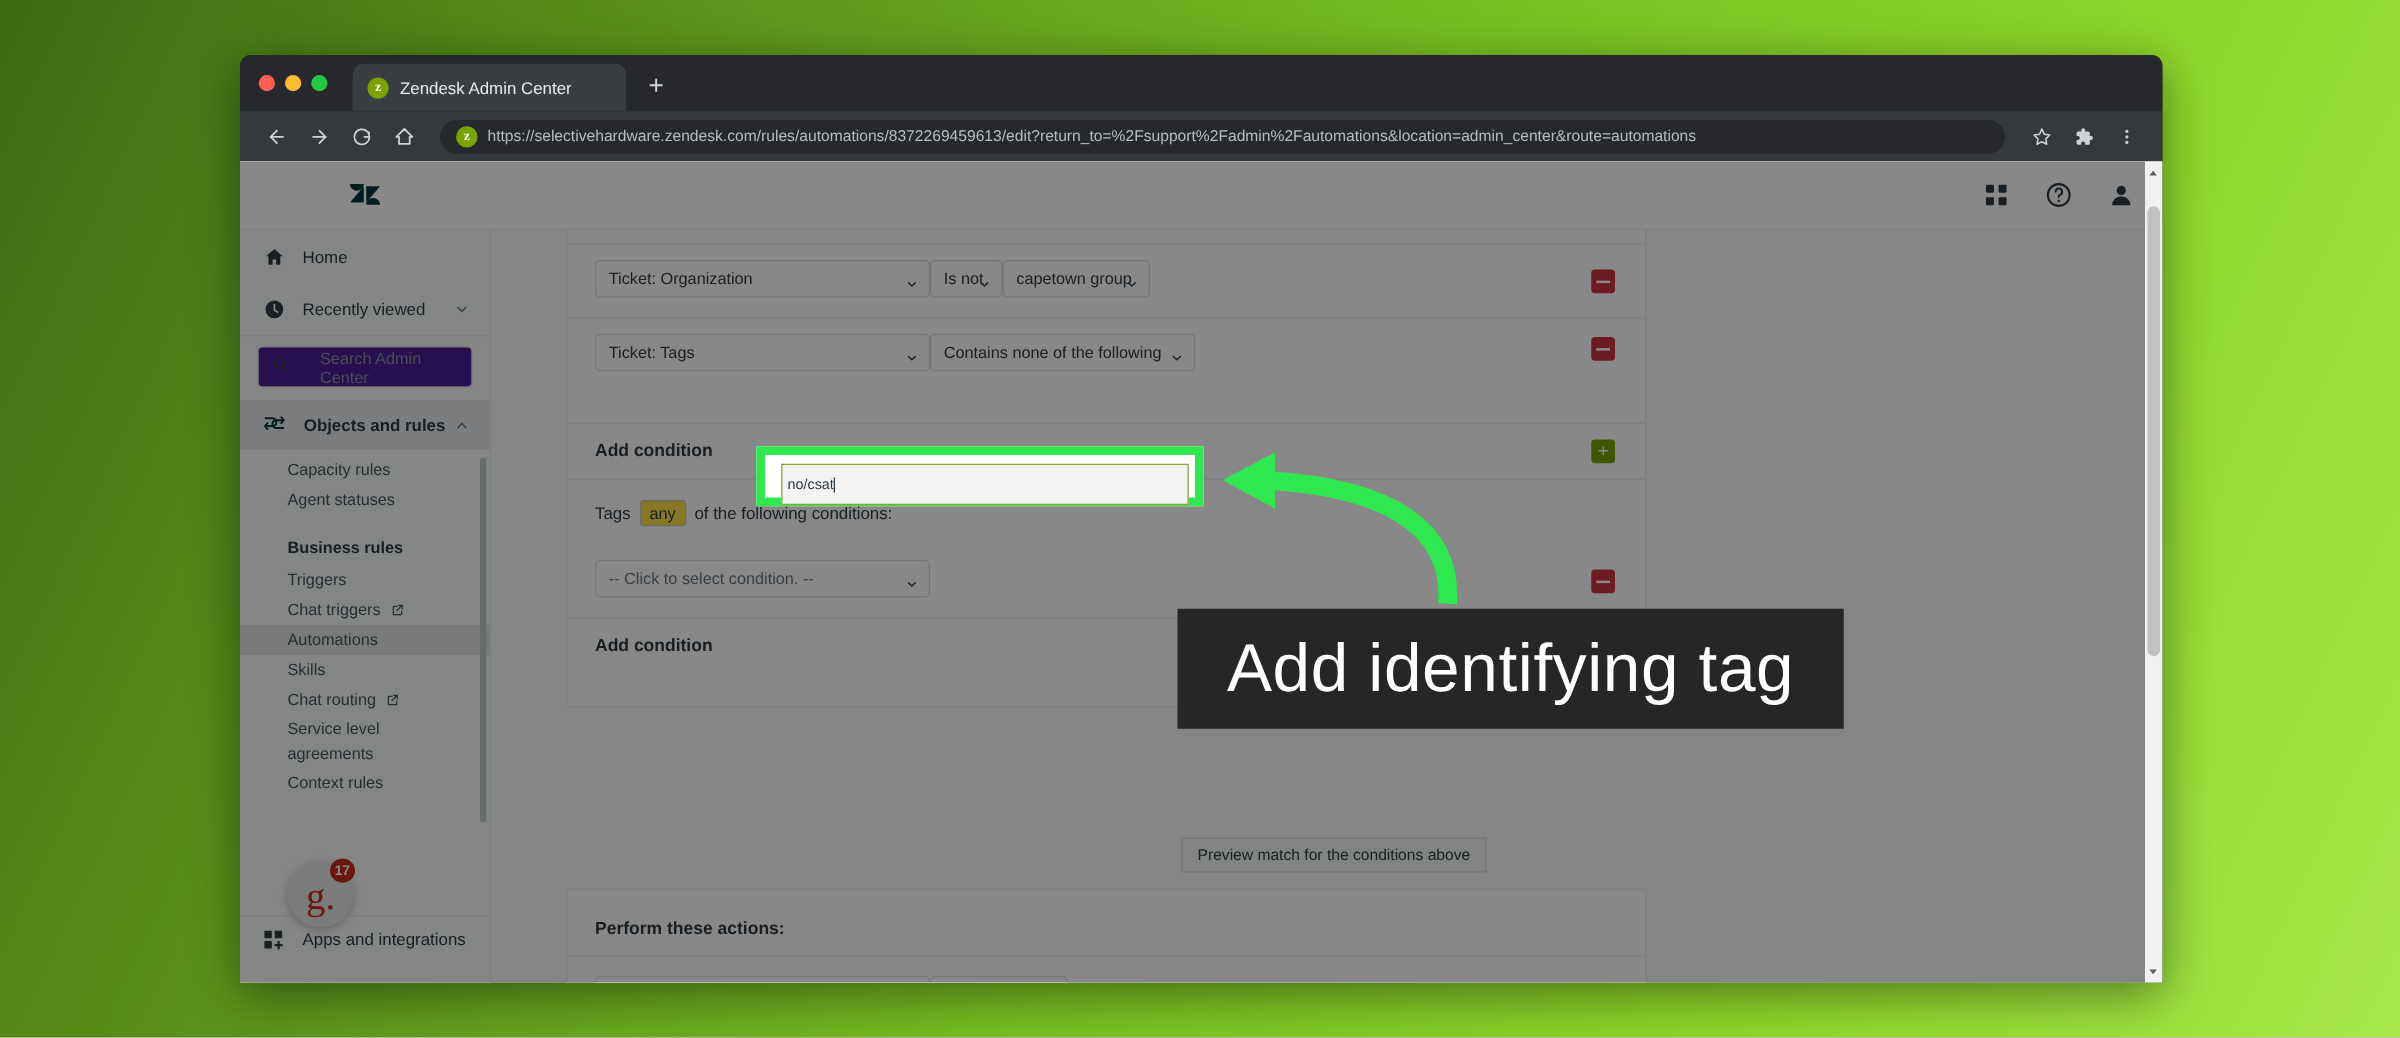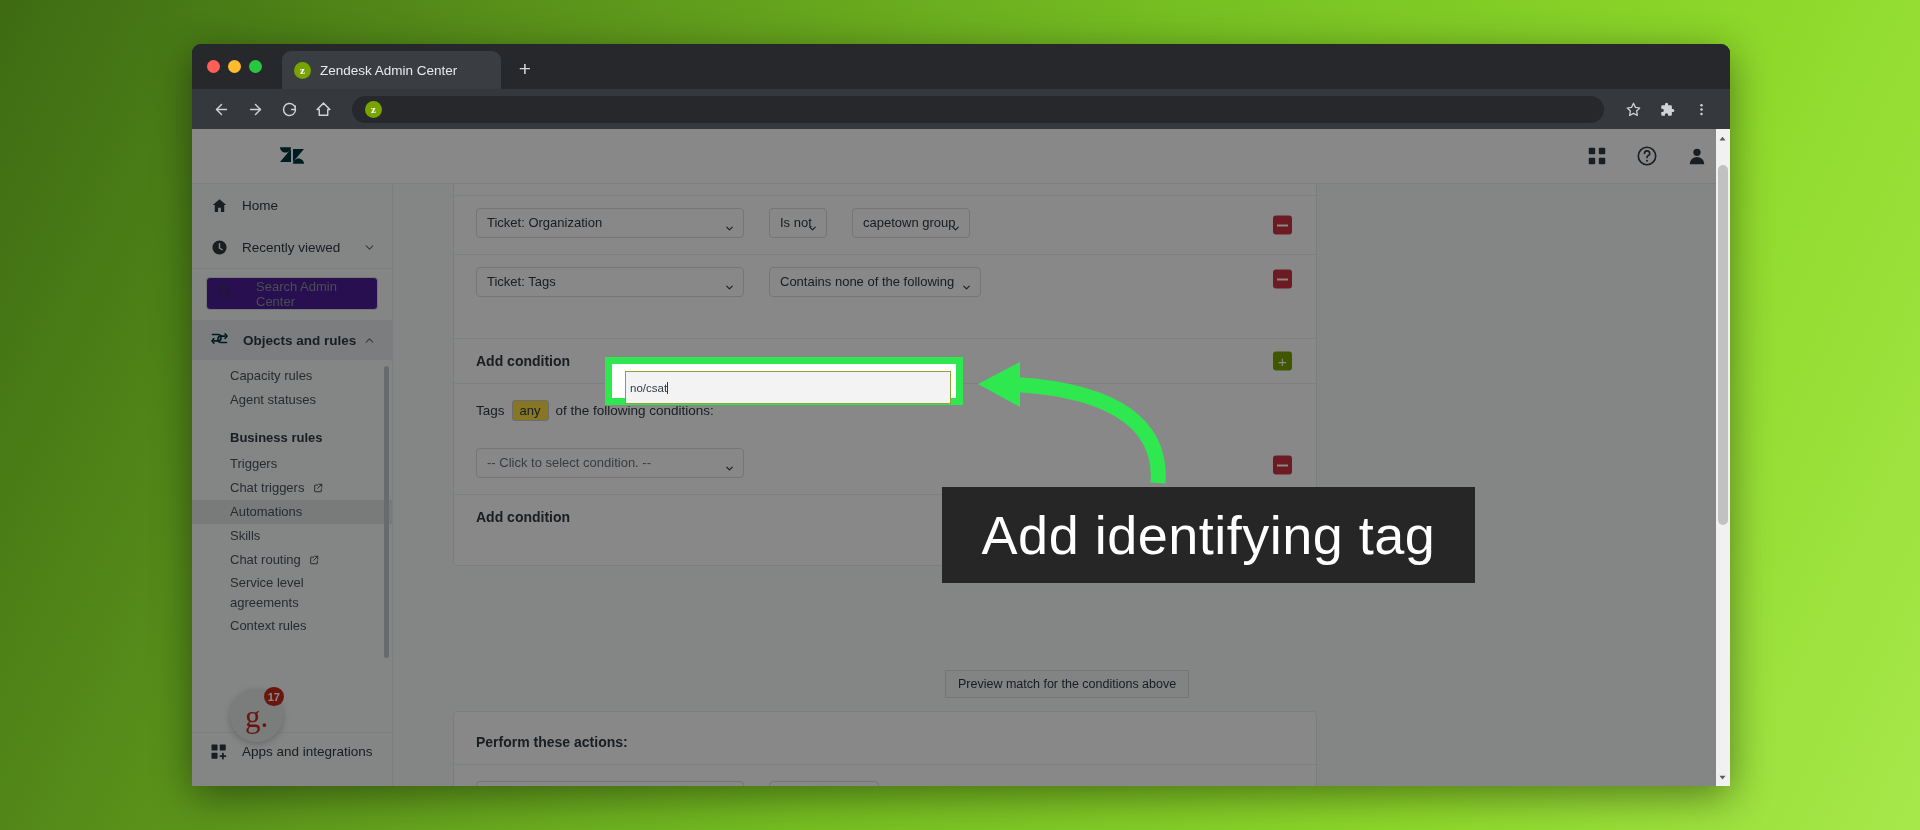--- a/index.html
+++ b/index.html
@@ -400,21 +400,21 @@
     left: 60px;
     top: -48px;
     width: 862px;
     background: #fff;
     border: 1px solid #e9ebed;
     border-radius: 4px;
   }
   .cond-row {
     display: flex;
     align-items: center;
-    gap: 25px;
+    gap: 0;
     padding: 9px 18px 9px 22px;
     border-bottom: 1px solid #eceff1;
     position: relative;
     min-height: 40px;
   }
   select.zd-select,
   .zd-select {
     appearance: none;
     -webkit-appearance: none;
     border: 1px solid #d8dcde;
@@ -705,20 +705,21 @@
           </svg>
       </div>
       <div class="nav-btn">
         <svg width="17" height="17" viewBox="0 0 24 24" fill="none" stroke="currentColor" stroke-width="2" stroke-linecap="round" stroke-linejoin="round">
             <path d="M12 3l9 9h-3v8h-12v-8H3z"></path>
           </svg>
       </div>
 
       <div id="url-bar">
         <div class="zendesk-favicon">z</div>
+        <div id="url-text">https://selectivehardware.zendesk.com/rules/automations/8372269459613/edit?return_to=%2Fsupport%2Fadmin%2Fautomations&amp;location=admin_center&amp;route=automations</div>
       </div>
 
       <div id="toolbar-right">
         <div class="nav-btn">
           <svg width="15" height="15" viewBox="0 0 24 24" fill="none" stroke="currentColor" stroke-width="2" stroke-linecap="round" stroke-linejoin="round">
               <polygon points="12 2 15.1 8.6 22 9.6 17 14.5 18.2 21.5 12 18.2 5.8 21.5 7 14.5 2 9.6 8.9 8.6 12 2"></polygon>
             </svg>
         </div>
         <div class="nav-btn">
           <svg class="ext-puzzle" viewBox="0 0 24 24" fill="#cfd3d7">

